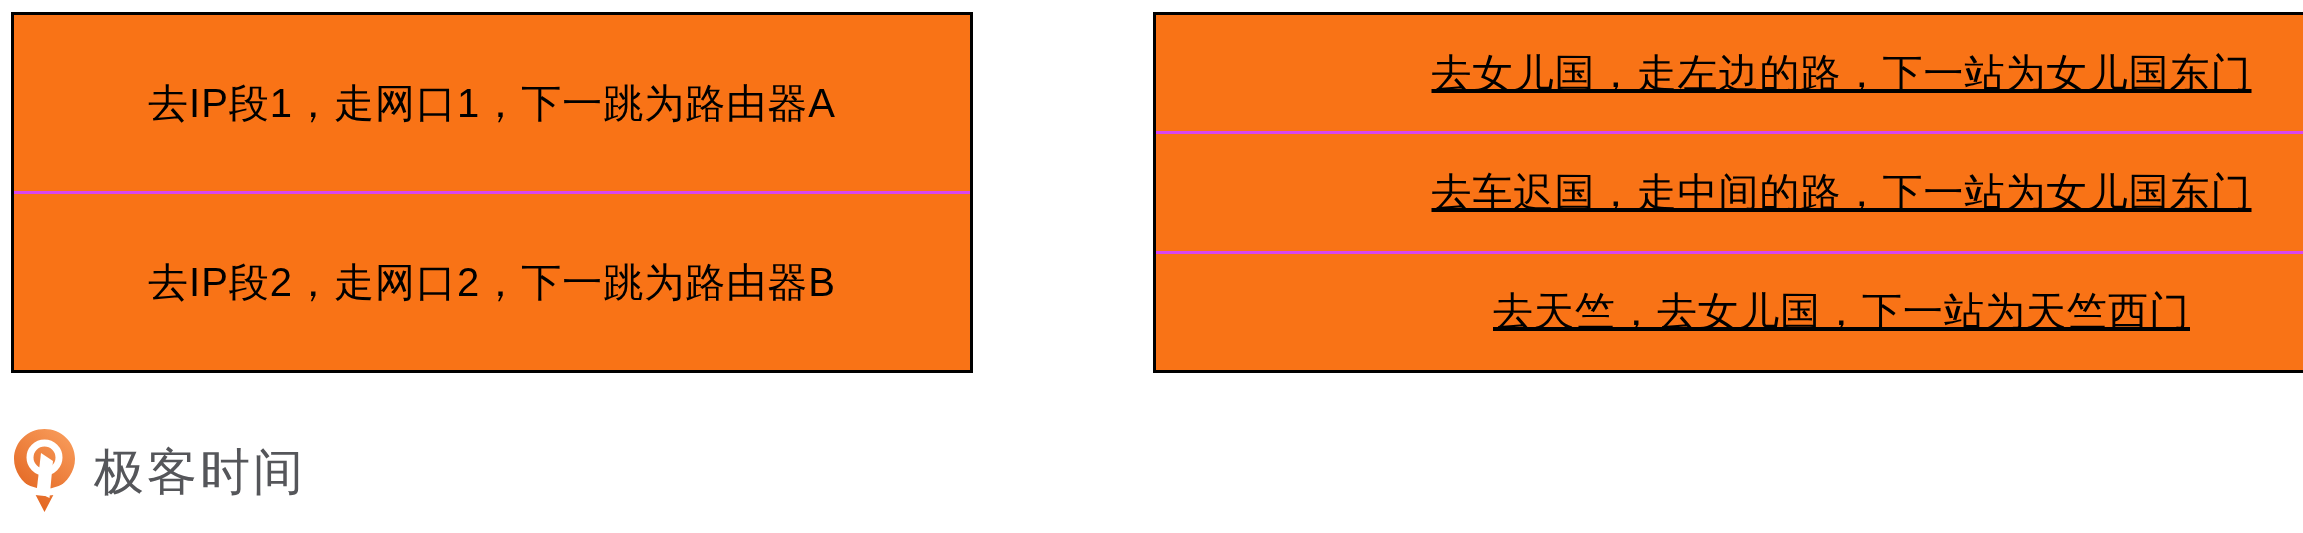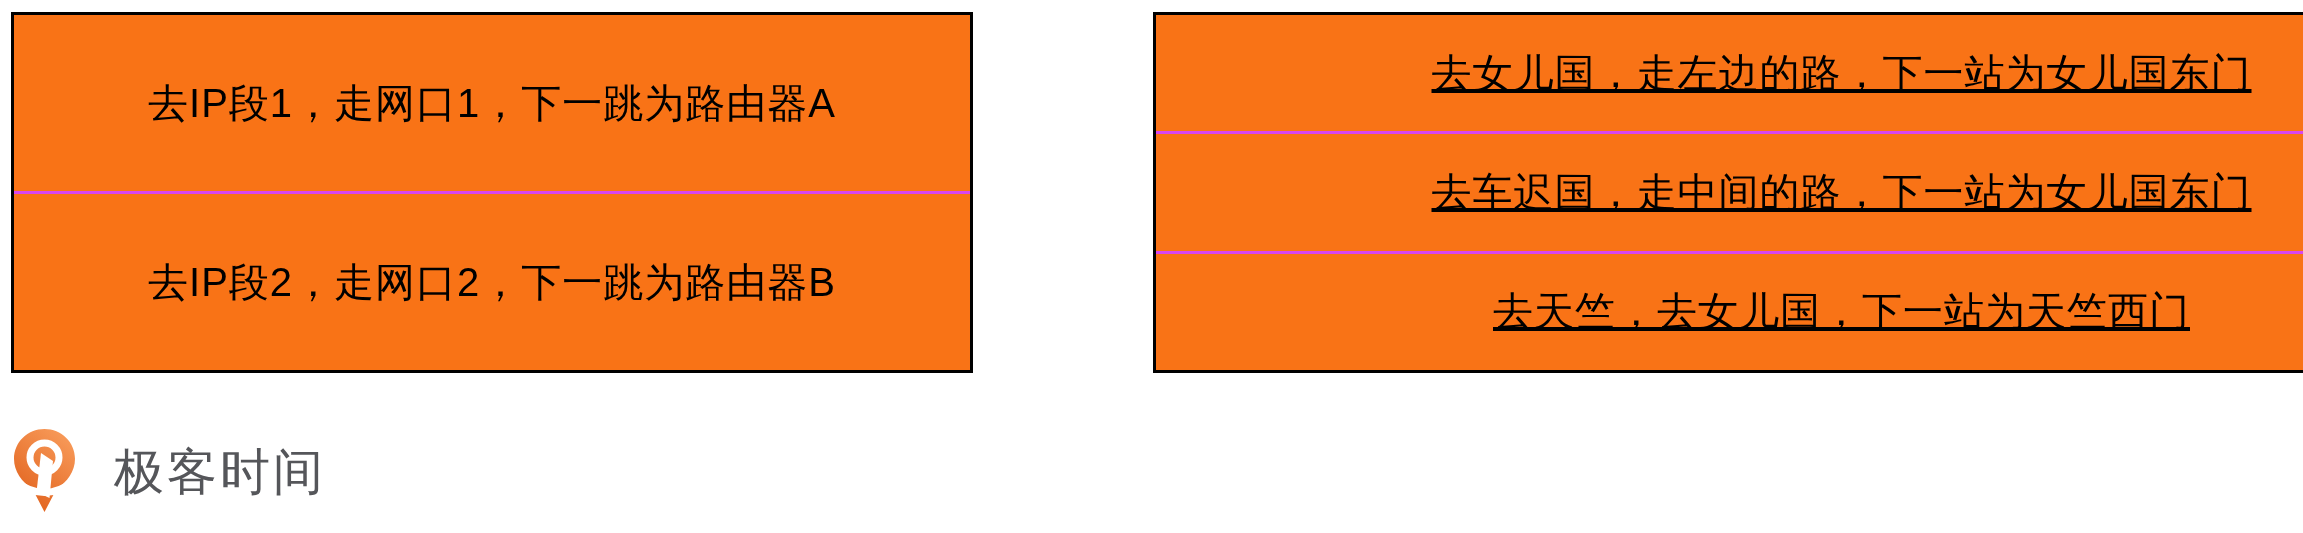--- a/index.html
+++ b/index.html
@@ -31,21 +31,20 @@
     position:absolute;left:13px;top:428px;
     display:flex;align-items:center;gap:18px;
   }
   .logo-icon{width:63px;height:87px;flex:0 0 auto;}
   .logo-text{
     font-size:50px;
     color:#55565a;
     font-weight:500;
     letter-spacing:3px;
     line-height:1;
-    margin-left:20px;
   }
 </style>
 </head>
 <body>
 
 <div class="rtable" id="left-table">
   <div class="row">去IP段1，走网口1，下一跳为路由器A</div>
   <div class="row">去IP段2，走网口2，下一跳为路由器B</div>
 </div>
 

